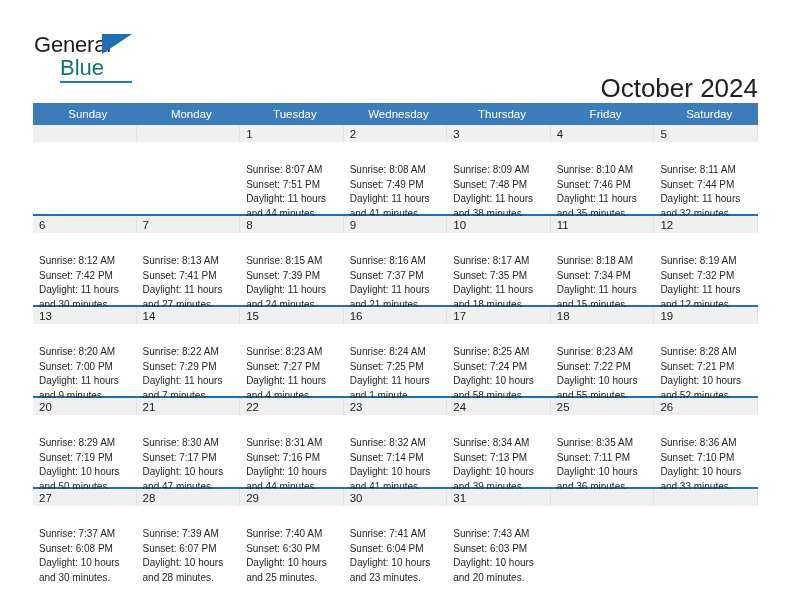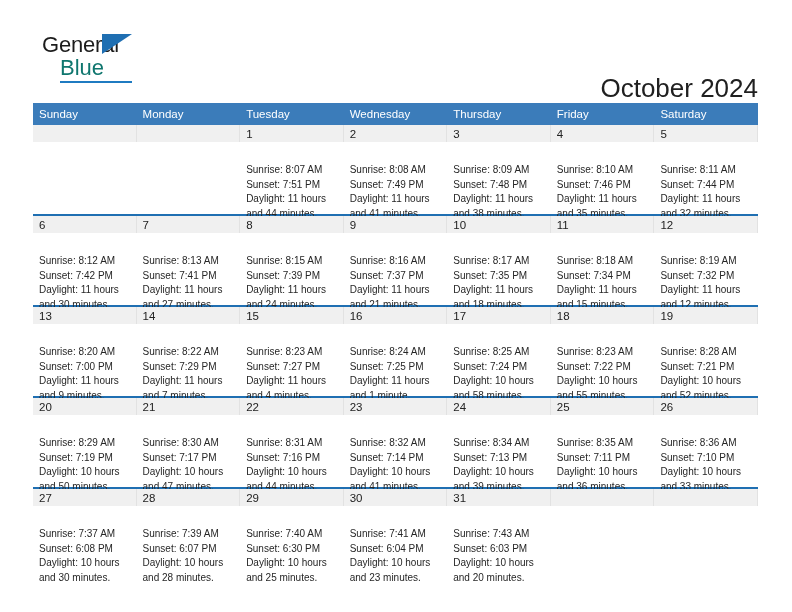--- a/index.html
+++ b/index.html
@@ -33,21 +33,21 @@
 
   .logo {
     position: absolute;
     left: 34px;
     top: 32px;
     width: 140px;
     height: 52px;
   }
   .logo-general {
     position: absolute;
-    left: 8px;
+    left: 0;
     top: 0;
     font-size: 22px;
     letter-spacing: -0.2px;
     color: #1c1c1c;
     font-family: "Liberation Sans", sans-serif;
     line-height: 26px;
   }
   .logo-tri {
     position: absolute;
     left: 68px;
@@ -103,21 +103,21 @@
     width: 725px;
     border-collapse: collapse;
     table-layout: fixed;
   }
 
   .calendar th {
     background: #3b7cba;
     color: #ffffff;
     font-size: 11.5px;
     font-weight: normal;
-    text-align: left;
+    text-align: center;
     padding: 5px 0 5px 6px;
     height: 19px;
     box-sizing: border-box;
   }
 
   .week-row > td {
     vertical-align: top;
     padding: 0;
     border-top: 2px solid #1f6fb2;
     height: 89px;

